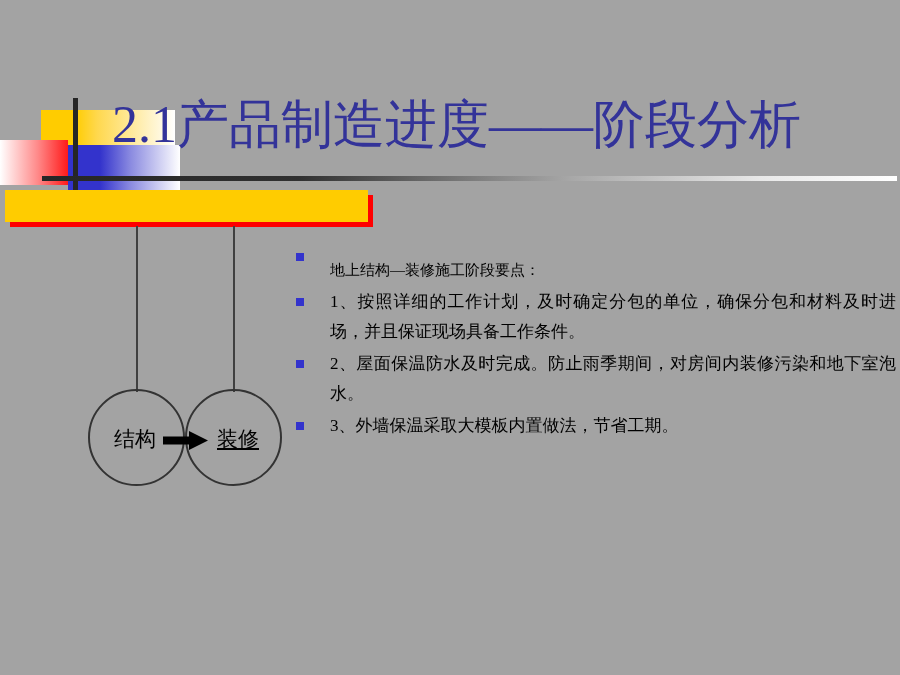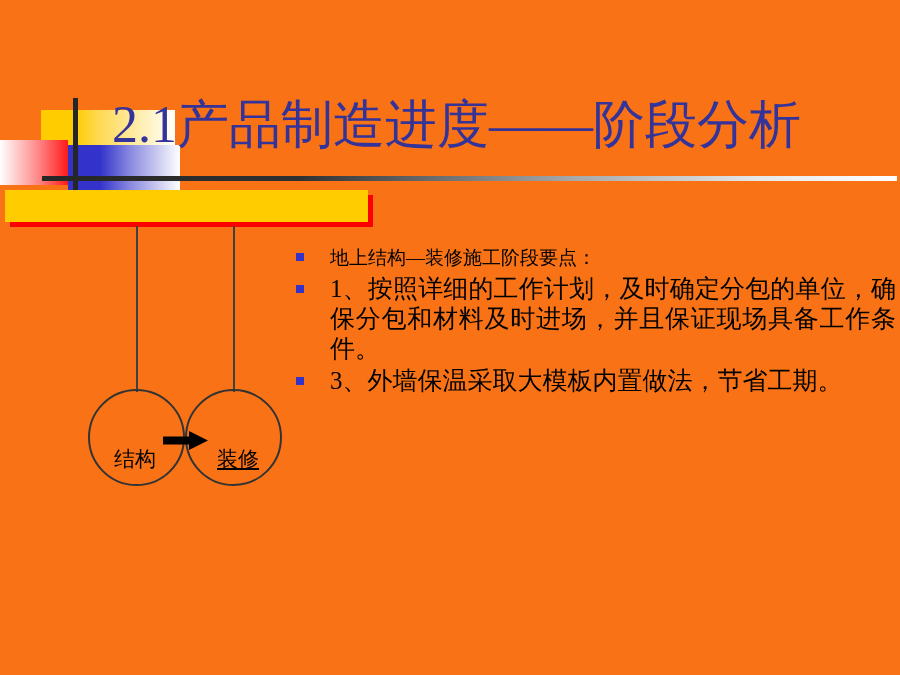--- a/index.html
+++ b/index.html
@@ -7,21 +7,21 @@
     padding: 0;
     background: #ffffff;
   }
   body {
     font-family: "Liberation Serif", "DejaVu Serif", serif;
   }
   #slide {
     position: relative;
     width: 900px;
     height: 675px;
-    background: #f97316;
+    background: #a3a3a3;
     overflow: hidden;
   }
 
   
   .deco-yellow-square {
     position: absolute;
     left: 41px;
     top: 110px;
     width: 34px;
     height: 36px;
@@ -124,21 +124,21 @@
     border: 2px solid #333333;
     border-radius: 50%;
     box-sizing: border-box;
     background: transparent;
   }
   .venn-circle.left  { left: 88px;  top: 389px; }
   .venn-circle.right { left: 185px; top: 389px; }
 
   .venn-label {
     position: absolute;
-    top: 444px;
+    top: 424px;
     font-size: 21px;
     color: #000000;
     line-height: 30px;
     text-align: center;
     width: 60px;
   }
   .venn-label.left  { left: 105px; }
   .venn-label.right { left: 208px; text-decoration: underline; }
 
   
@@ -166,29 +166,30 @@
   .bullet-marker {
     flex: 0 0 auto;
     width: 8px;
     height: 8px;
     background: #3333cc;
     margin-top: 11px;
     margin-right: 26px;
   }
   .bullet-text {
     flex: 1 1 auto;
-    font-size: 25px;
+    font-size: 17px;
     line-height: 30px;
     color: #000000;
     text-align: justify;
     text-justify: inter-ideograph;
   }
   .bullet-row.first .bullet-text {
-    font-size: 19px;
+    font-size: 15px;
     line-height: 29px;
+    margin-top: 13px;
   }
   .bullet-row.first .bullet-marker { margin-top: 10px; }
 </style>
 </head>
 <body>
 
 <div id="slide">
 
   <div class="deco-yellow-square"></div>
   <div class="deco-yellow-fade"></div>
@@ -221,23 +222,27 @@
     <div class="bullet-row first">
       <span class="bullet-marker"></span>
       <span class="bullet-text">地上结构—装修施工阶段要点：</span>
     </div>
 
     <div class="bullet-row">
       <span class="bullet-marker"></span>
       <span class="bullet-text">1、按照详细的工作计划，及时确定分包的单位，确保分包和材料及时进场，并且保证现场具备工作条件。</span>
     </div>
 
-
     <div class="bullet-row">
       <span class="bullet-marker"></span>
+      <span class="bullet-text">2、屋面保温防水及时完成。防止雨季期间，对房间内装修污染和地下室泡水。</span>
+    </div>
+
+    <div class="bullet-row">
+      <span class="bullet-marker"></span>
       <span class="bullet-text">3、外墙保温采取大模板内置做法，节省工期。</span>
     </div>
 
 
 
   </div>
 
 </div>
 
 </body></html>

